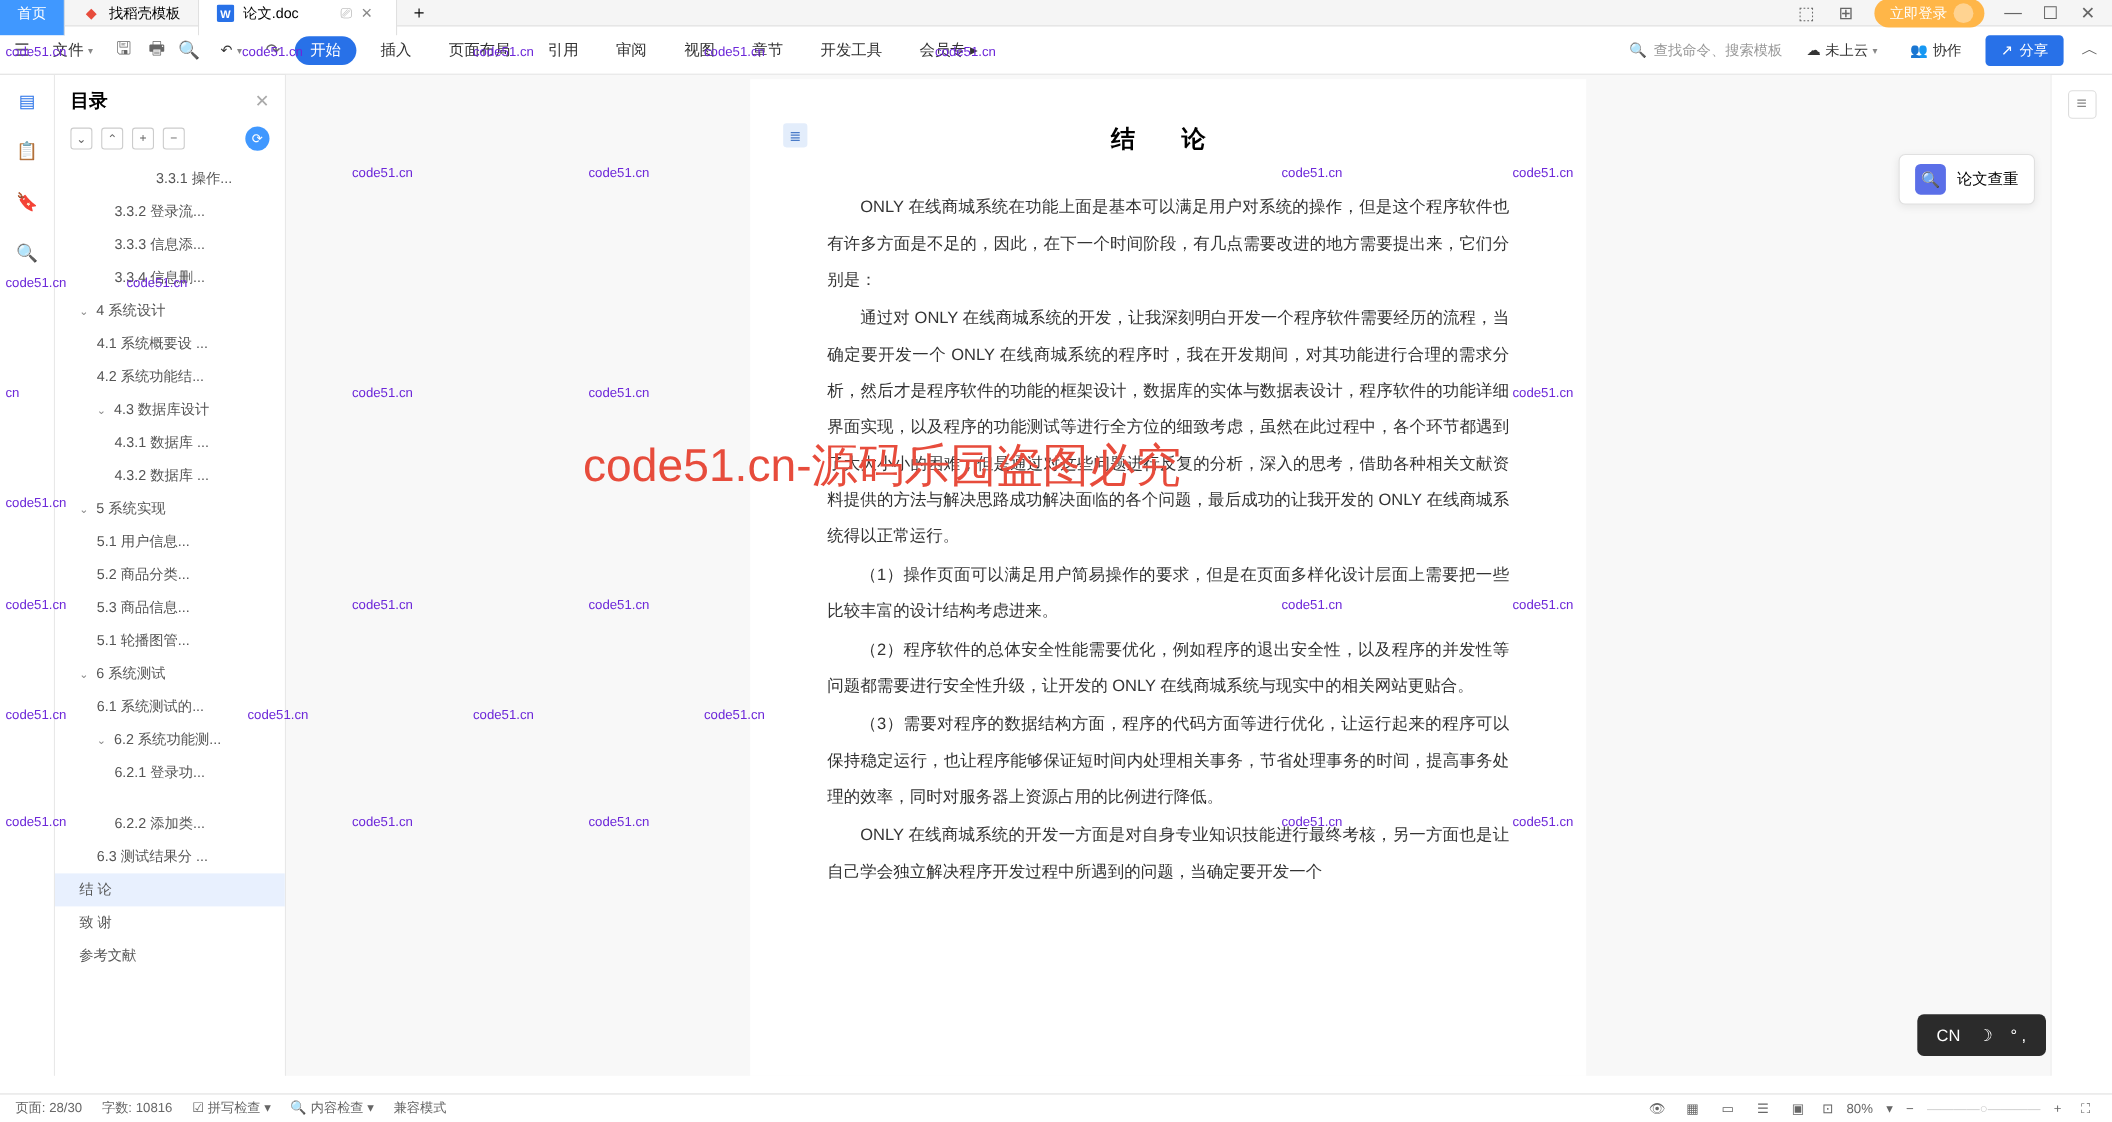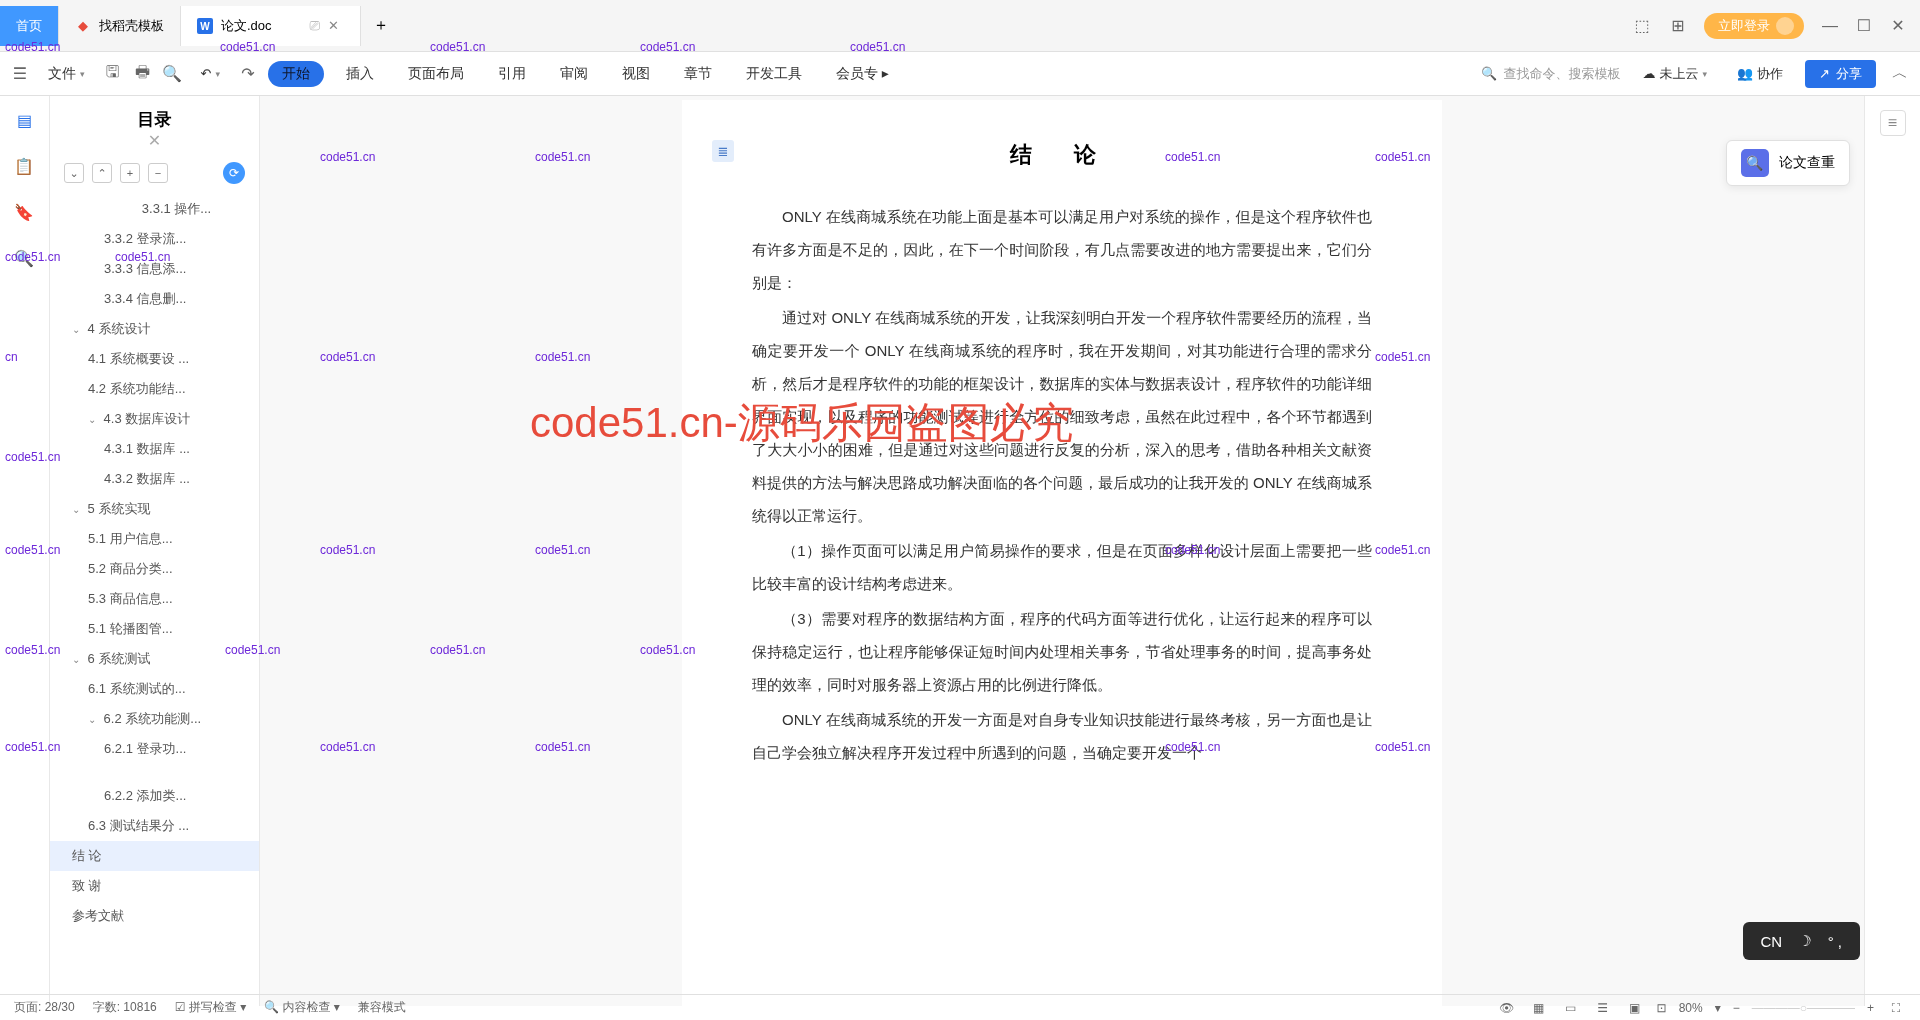--- a/index.html
+++ b/index.html
@@ -1,45 +1,45 @@
 <!DOCTYPE html>
 <html><head>
 <meta charset="utf-8">
 <style>
 *{margin:0;padding:0;box-sizing:border-box;font-family:"Microsoft YaHei","PingFang SC",sans-serif;}
 body{background:#fff;overflow:hidden;width:1920px;height:1020px;position:relative;}
-.titlebar{height:52px;display:flex;align-items:center;background:#f5f5f5;border-bottom:1px solid #e0e0e0;}
+.titlebar{height:24px;display:flex;align-items:center;background:#f5f5f5;border-bottom:1px solid #e0e0e0;}
 .tab{height:40px;display:flex;align-items:center;padding:0 16px;gap:8px;border-right:1px solid #e0e0e0;font-size:13px;cursor:pointer;}
 .tab.home{background:#4098ff;color:#fff;font-weight:500;}
 .tab.active{background:#fff;}
 .tab-icon{width:16px;height:16px;display:flex;align-items:center;justify-content:center;}
 .tab-icon.red{color:#e74c3c;}
 .tab-icon.blue{color:#2871e8;}
 .tab-close{width:16px;height:16px;color:#888;cursor:pointer;}
 .tab-add{width:40px;display:flex;justify-content:center;cursor:pointer;}
 .titlebar-right{margin-left:auto;display:flex;align-items:center;gap:16px;padding-right:12px;}
 .tb-icon{width:20px;height:20px;color:#666;cursor:pointer;display:flex;align-items:center;justify-content:center;}
 .login-btn{background:#ffb648;color:#fff;padding:4px 10px 4px 14px;border-radius:14px;font-size:13px;display:flex;align-items:center;gap:6px;cursor:pointer;}
 .avatar{width:18px;height:18px;background:rgba(255,255,255,0.4);border-radius:50%;}
 .win-controls{display:flex;gap:14px;}
 .toolbar{height:44px;display:flex;align-items:center;padding:0 10px;gap:10px;border-bottom:1px solid #e0e0e0;}
 .tbtn{padding:4px 8px;font-size:13px;color:#333;cursor:pointer;display:flex;align-items:center;gap:4px;}
 .tbtn.file{font-size:14px;}
 .chev{font-size:9px;color:#888;}
 .ribbon-tab{padding:6px 12px;font-size:14px;color:#333;cursor:pointer;}
-.ribbon-tab.active{background:#2871e8;color:#0f172a;border-radius:14px;padding:4px 14px;}
+.ribbon-tab.active{background:#2871e8;color:#ffffff;border-radius:14px;padding:4px 14px;}
 .toolbar-right{margin-left:auto;display:flex;align-items:center;gap:14px;}
 .search-box{color:#999;font-size:13px;display:flex;align-items:center;gap:6px;}
 .share-btn{background:#2871e8;color:#fff;padding:5px 14px;border-radius:4px;font-size:13px;display:flex;align-items:center;gap:6px;cursor:pointer;}
 .main{display:flex;height:calc(100% - 110px);}
 .leftbar{width:50px;border-right:1px solid #e8e8e8;display:flex;flex-direction:column;align-items:center;padding-top:12px;gap:22px;}
 .lb-icon{width:24px;height:24px;color:#666;cursor:pointer;display:flex;align-items:center;justify-content:center;}
 .lb-icon.active{color:#2871e8;}
 .outline{width:210px;border-right:1px solid #e8e8e8;display:flex;flex-direction:column;}
-.outline-hdr{padding:12px 14px 8px;display:flex;align-items:center;justify-content:space-between;flex-direction:column;}
+.outline-hdr{padding:12px 14px 8px;display:flex;align-items:center;justify-content:space-between;}
 .outline-title{font-size:17px;font-weight:600;}
 .outline-close{font-size:16px;color:#aaa;cursor:pointer;}
 .outline-tools{padding:4px 14px 10px;display:flex;gap:8px;align-items:center;}
 .ot-btn{width:20px;height:20px;border:1px solid #ccc;border-radius:3px;display:flex;align-items:center;justify-content:center;font-size:11px;color:#666;cursor:pointer;}
 .ot-right{margin-left:auto;width:22px;height:22px;background:#4098ff;border-radius:50%;display:flex;align-items:center;justify-content:center;color:#fff;font-size:12px;}
 .outline-list{flex:1;overflow:hidden;font-size:13px;color:#555;}
 .ol-item{padding:6px 10px;cursor:pointer;white-space:nowrap;overflow:hidden;text-overflow:ellipsis;}
 .ol-item.active{background:#e8f0fe;}
 .ol-item .chev-o{display:inline-block;width:12px;color:#888;font-size:10px;}
 .doc-area{flex:1;background:#f8f8f8;overflow:hidden;position:relative;display:flex;justify-content:center;}
@@ -208,20 +208,21 @@
   </div>
 
   <div class="doc-area">
     <div class="page">
       <div class="page-icon">≣</div>
       <div class="doc-title">结  论</div>
       <div class="doc-body">
         <p>ONLY 在线商城系统在功能上面是基本可以满足用户对系统的操作，但是这个程序软件也有许多方面是不足的，因此，在下一个时间阶段，有几点需要改进的地方需要提出来，它们分别是：</p>
         <p>通过对 ONLY 在线商城系统的开发，让我深刻明白开发一个程序软件需要经历的流程，当确定要开发一个 ONLY 在线商城系统的程序时，我在开发期间，对其功能进行合理的需求分析，然后才是程序软件的功能的框架设计，数据库的实体与数据表设计，程序软件的功能详细界面实现，以及程序的功能测试等进行全方位的细致考虑，虽然在此过程中，各个环节都遇到了大大小小的困难，但是通过对这些问题进行反复的分析，深入的思考，借助各种相关文献资料提供的方法与解决思路成功解决面临的各个问题，最后成功的让我开发的 ONLY 在线商城系统得以正常运行。</p>
         <p class="ni">（1）操作页面可以满足用户简易操作的要求，但是在页面多样化设计层面上需要把一些比较丰富的设计结构考虑进来。</p>
+        <p class="ni">（2）程序软件的总体安全性能需要优化，例如程序的退出安全性，以及程序的并发性等问题都需要进行安全性升级，让开发的 ONLY 在线商城系统与现实中的相关网站更贴合。</p>
         <p class="ni">（3）需要对程序的数据结构方面，程序的代码方面等进行优化，让运行起来的程序可以保持稳定运行，也让程序能够保证短时间内处理相关事务，节省处理事务的时间，提高事务处理的效率，同时对服务器上资源占用的比例进行降低。</p>
         <p>ONLY 在线商城系统的开发一方面是对自身专业知识技能进行最终考核，另一方面也是让自己学会独立解决程序开发过程中所遇到的问题，当确定要开发一个</p>
       </div>
     </div>
   </div>
 
   <div class="rightbar">
     <span class="rb-icon">≡</span>
   </div>
 </div>

